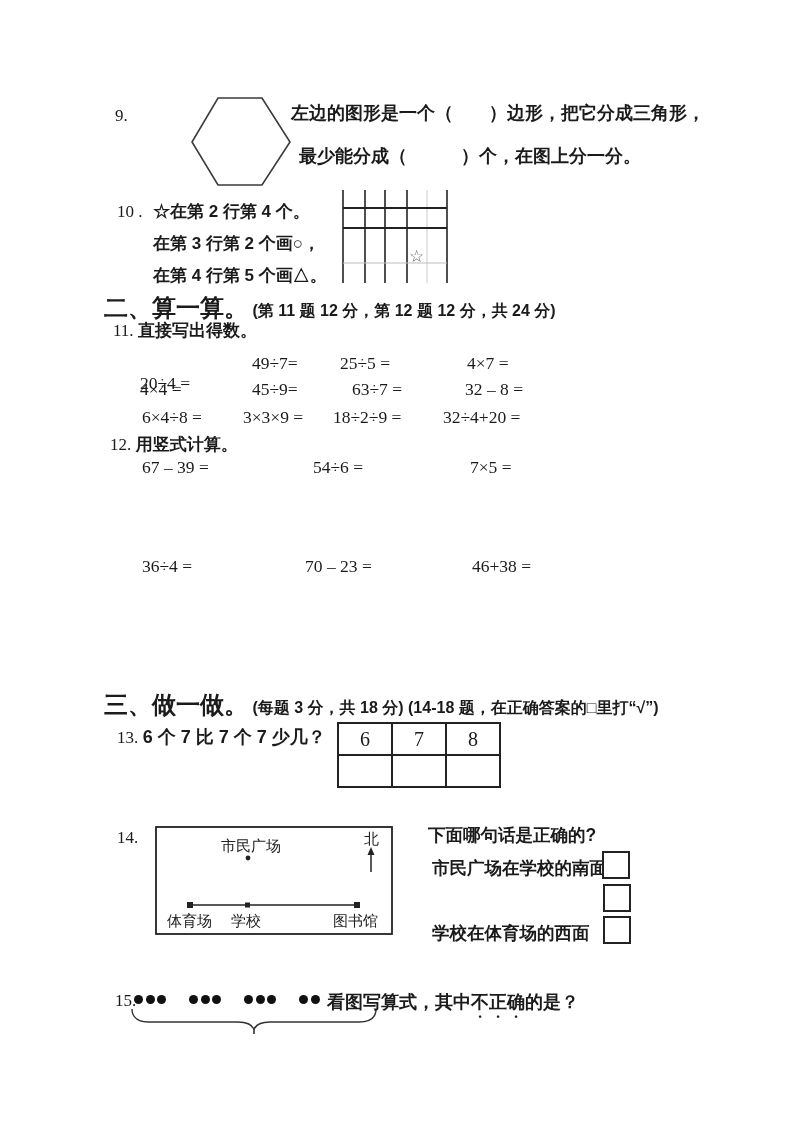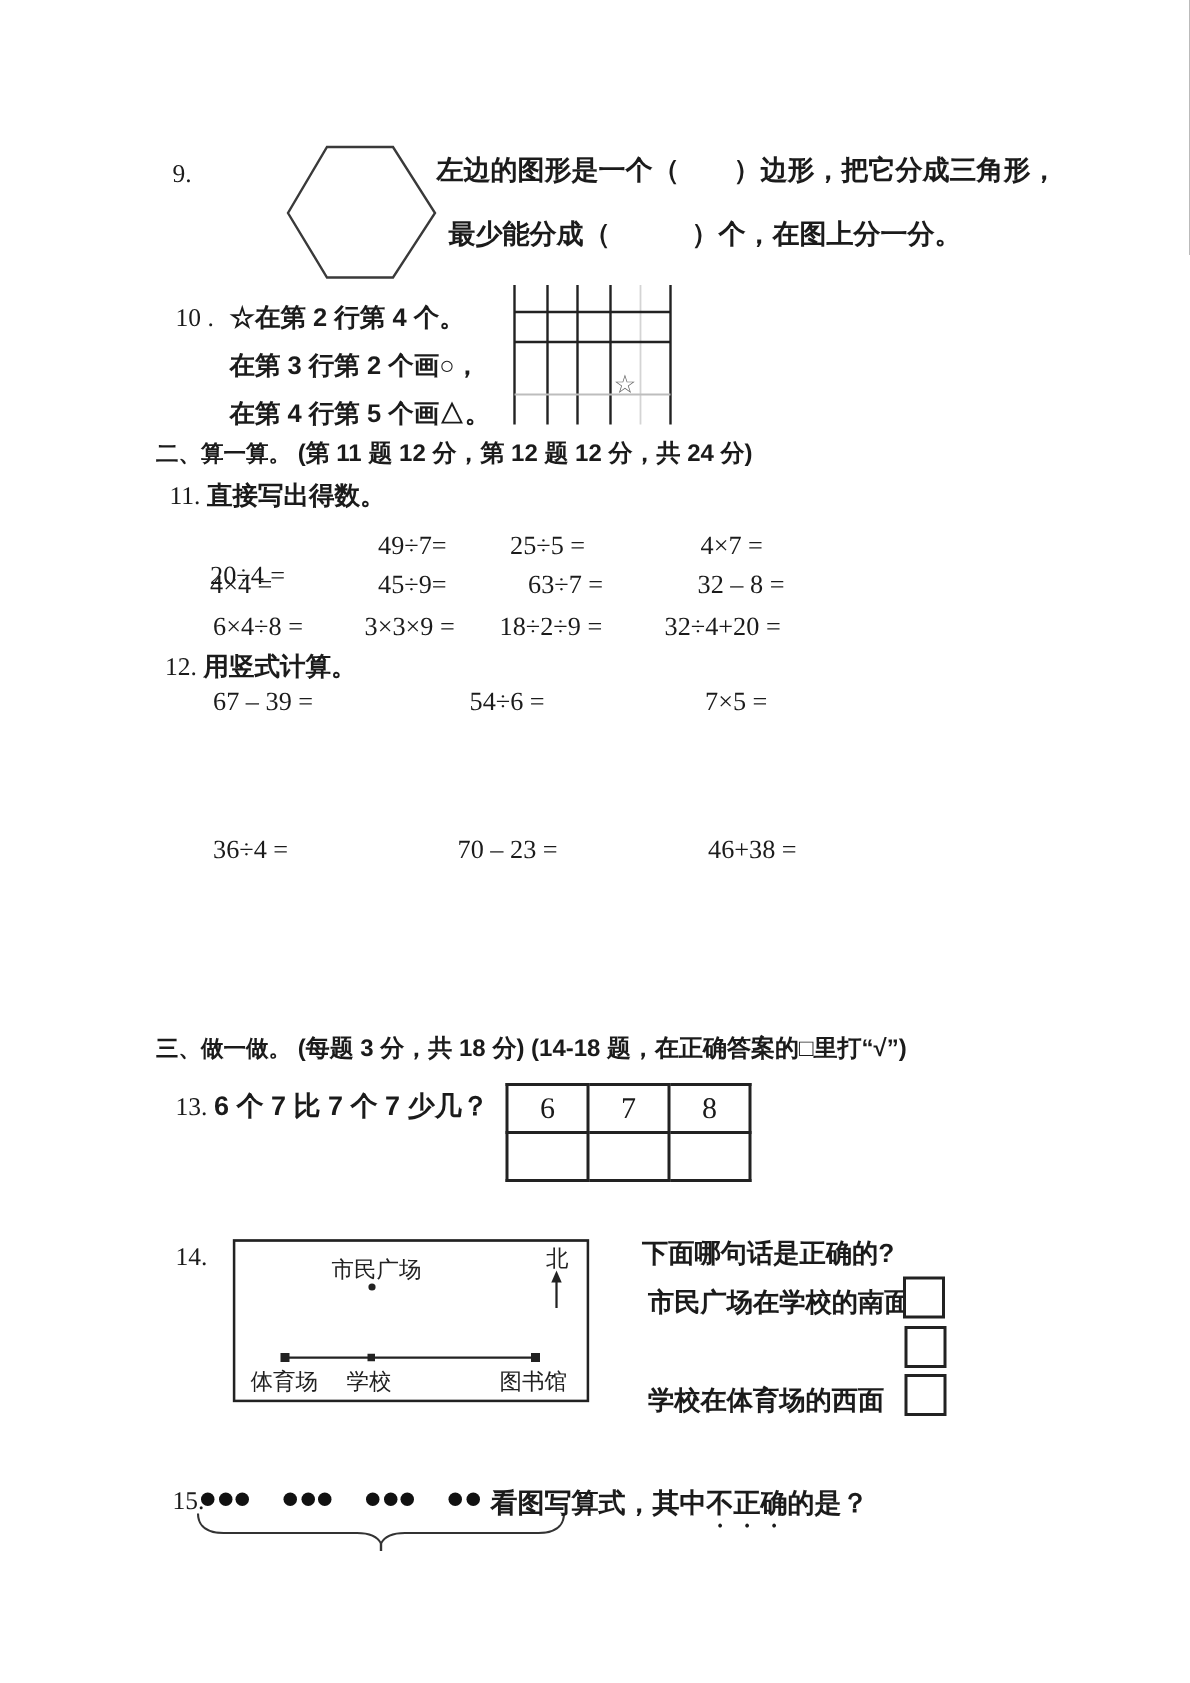--- a/index.html
+++ b/index.html
@@ -2,21 +2,21 @@
 <html><head>
 <meta charset="utf-8">
 <style>
   html,body{margin:0;padding:0;background:#888;}
   #page{
     position:relative;width:793px;height:1122px;background:#ffffff;
     font-family:"Liberation Sans",sans-serif;color:#1b1b1b;overflow:hidden;
   }
   .abs{position:absolute;white-space:nowrap;}
   .hei{font-family:"Liberation Sans",sans-serif;font-weight:bold;}
-  .t17{font-size:17px;} .t18{font-size:18px;} .t20{font-size:15px;} .t16{font-size:16px;}
+  .t17{font-size:17px;} .t18{font-size:18px;} .t20{font-size:24px;} .t16{font-size:16px;}
   .expr{font-family:"Liberation Serif",serif;font-size:17.5px;}
   .qnum{font-family:"Liberation Serif",serif;font-size:17px;}
   svg{display:block;}
   
   .q13table{position:absolute;left:337px;top:722px;border-collapse:collapse;}
   .q13table td{
     width:52px;height:30px;border:2px solid #222;text-align:center;
     font-family:"Liberation Serif",serif;font-size:20px;padding:0;
   }
   

